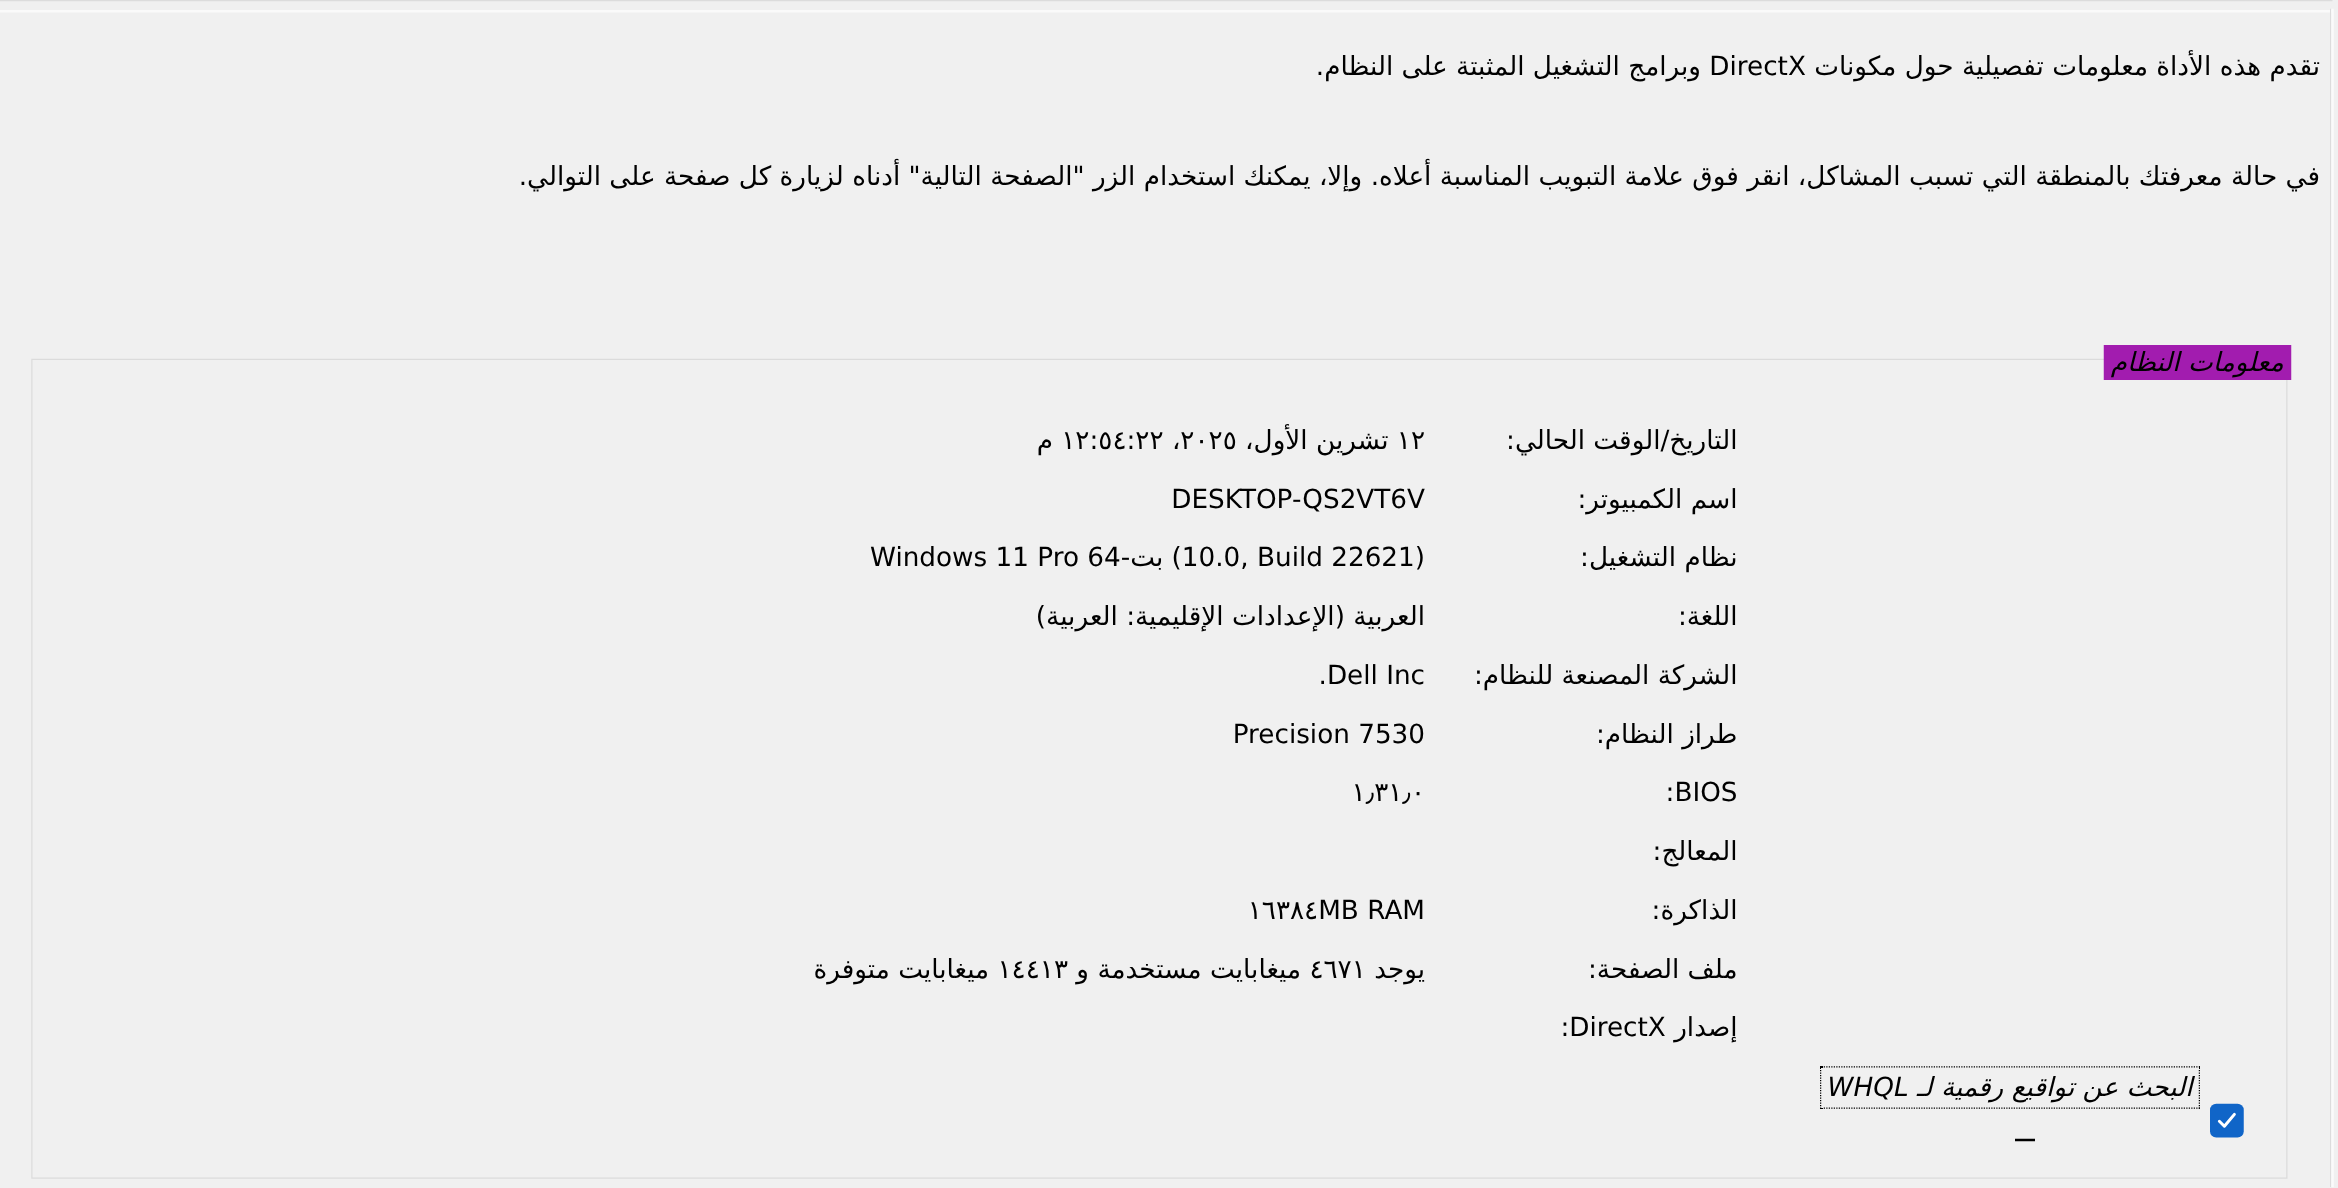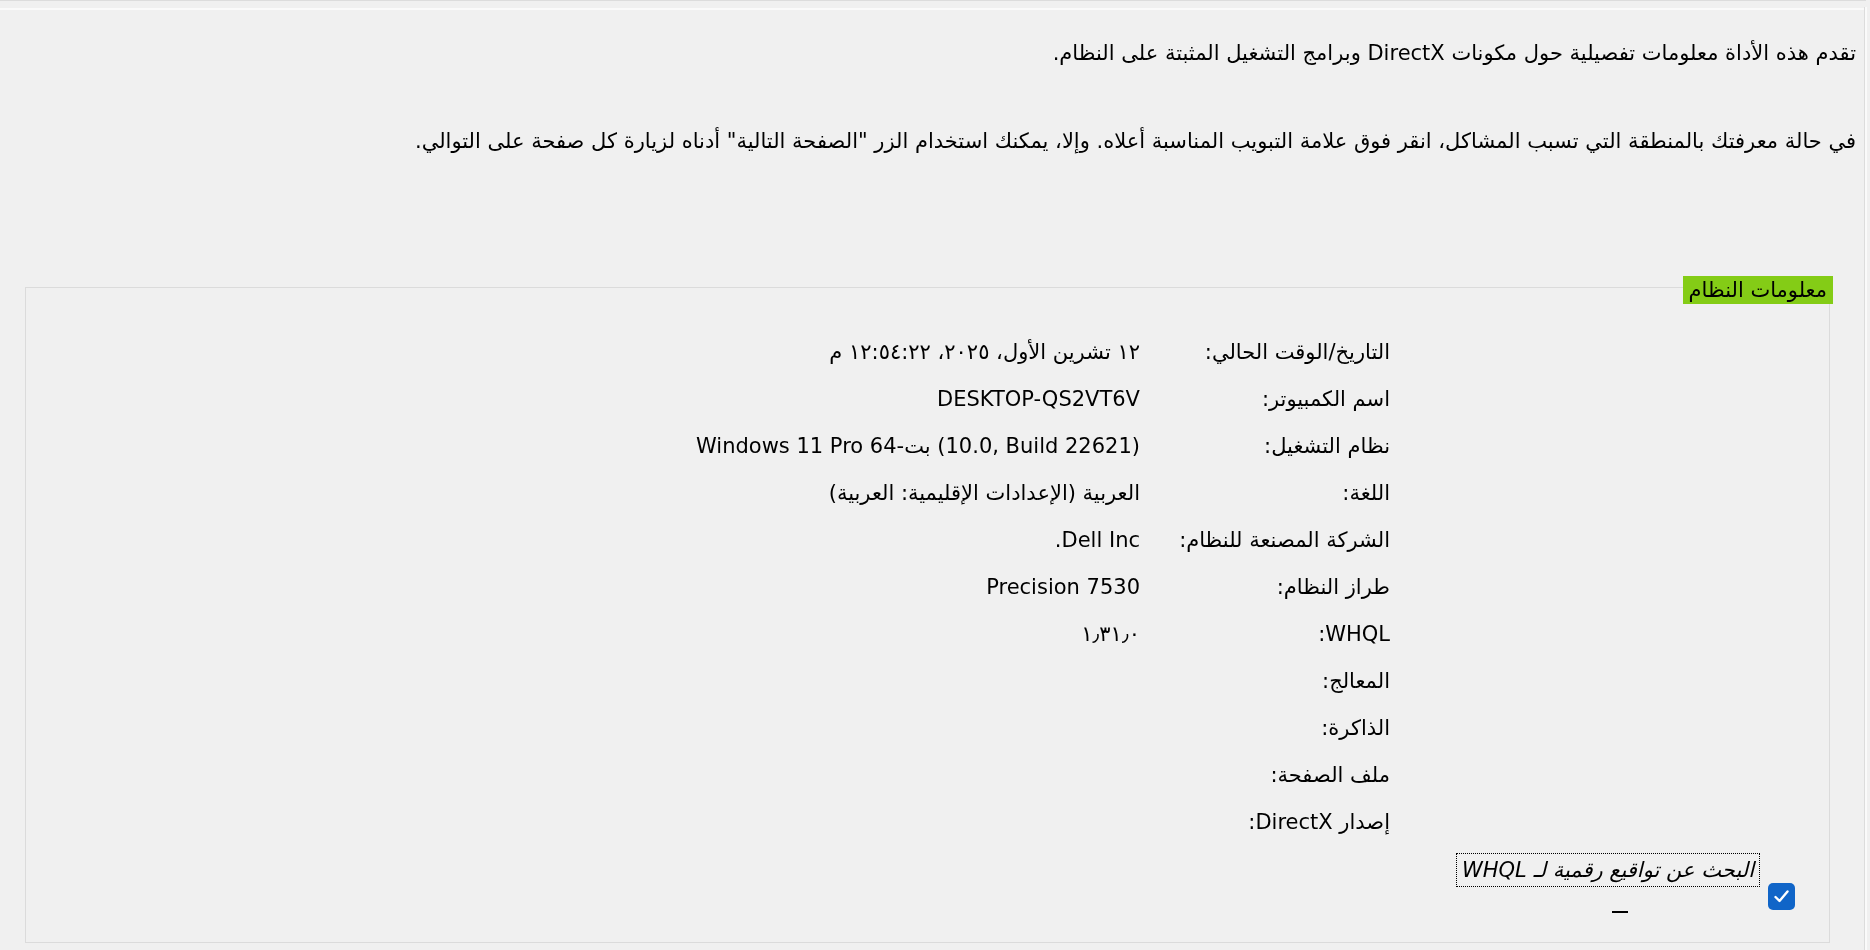--- a/index.html
+++ b/index.html
@@ -20,21 +20,21 @@
     direction:rtl;text-align:right;line-height:30px;
   }
   .p1{top:38px;}
   .p2{top:126px;}
   .groupbox{
     position:absolute;left:25px;top:287px;width:1805px;height:656px;
     border:1px solid #dbdbdb;background:transparent;
   }
   .legend{
     position:absolute;right:37px;top:276px;height:28px;line-height:28px;
-    background:#84cc16;padding:0 6px;direction:rtl;white-space:nowrap;
+    background:#a21caf;padding:0 6px;direction:rtl;white-space:nowrap;font-style:italic;
   }
   .rows{position:absolute;left:45px;top:328px;width:1345px;direction:rtl;}
   .row{display:flex;height:47px;align-items:center;}
   .lab{
     width:250px;flex:0 0 250px;text-align:right;padding-left:16px;
     white-space:nowrap;
   }
   .val{flex:1;white-space:nowrap;}
   .whql-label{
     position:absolute;right:110px;top:853px;height:34px;line-height:32px;
@@ -84,31 +84,33 @@
       </div>
       <div class="row">
         <span class="lab">الشركة المصنعة للنظام:</span>
         <span class="val"><bdi dir="rtl">Dell Inc.</bdi></span>
       </div>
       <div class="row">
         <span class="lab">طراز النظام:</span>
         <span class="val"><bdi dir="ltr">Precision 7530</bdi></span>
       </div>
       <div class="row">
-        <span class="lab">WHQL:</span>
+        <span class="lab">BIOS:</span>
         <span class="val"><bdi dir="rtl">١٫٣١٫٠</bdi></span>
       </div>
       <div class="row">
         <span class="lab">المعالج:</span>
       </div>
       <div class="row">
         <span class="lab">الذاكرة:</span>
+        <span class="val"><bdi dir="rtl">١٦٣٨٤MB RAM</bdi></span>
       </div>
       <div class="row">
         <span class="lab">ملف الصفحة:</span>
+        <span class="val"><bdi dir="rtl">يوجد ٤٦٧١ ميغابايت مستخدمة و ١٤٤١٣ ميغابايت متوفرة</bdi></span>
       </div>
       <div class="row">
         <span class="lab">إصدار DirectX:</span>
       </div>
     </div>
 
   <span class="whql-label">البحث عن تواقيع رقمية لـ WHQL</span>
   <span class="chk" id="whql-chk" style="background-color: rgb(16, 101, 200);">
     <svg id="whql-check-icon" width="19" height="19" viewBox="0 0 19 19" style="visibility: visible;">
       <polyline id="whql-check-poly" points="3.5,10 7.5,14 15.5,4.5" fill="none" stroke="#ffffff" stroke-width="2.4" stroke-linecap="round" stroke-linejoin="round"></polyline>

